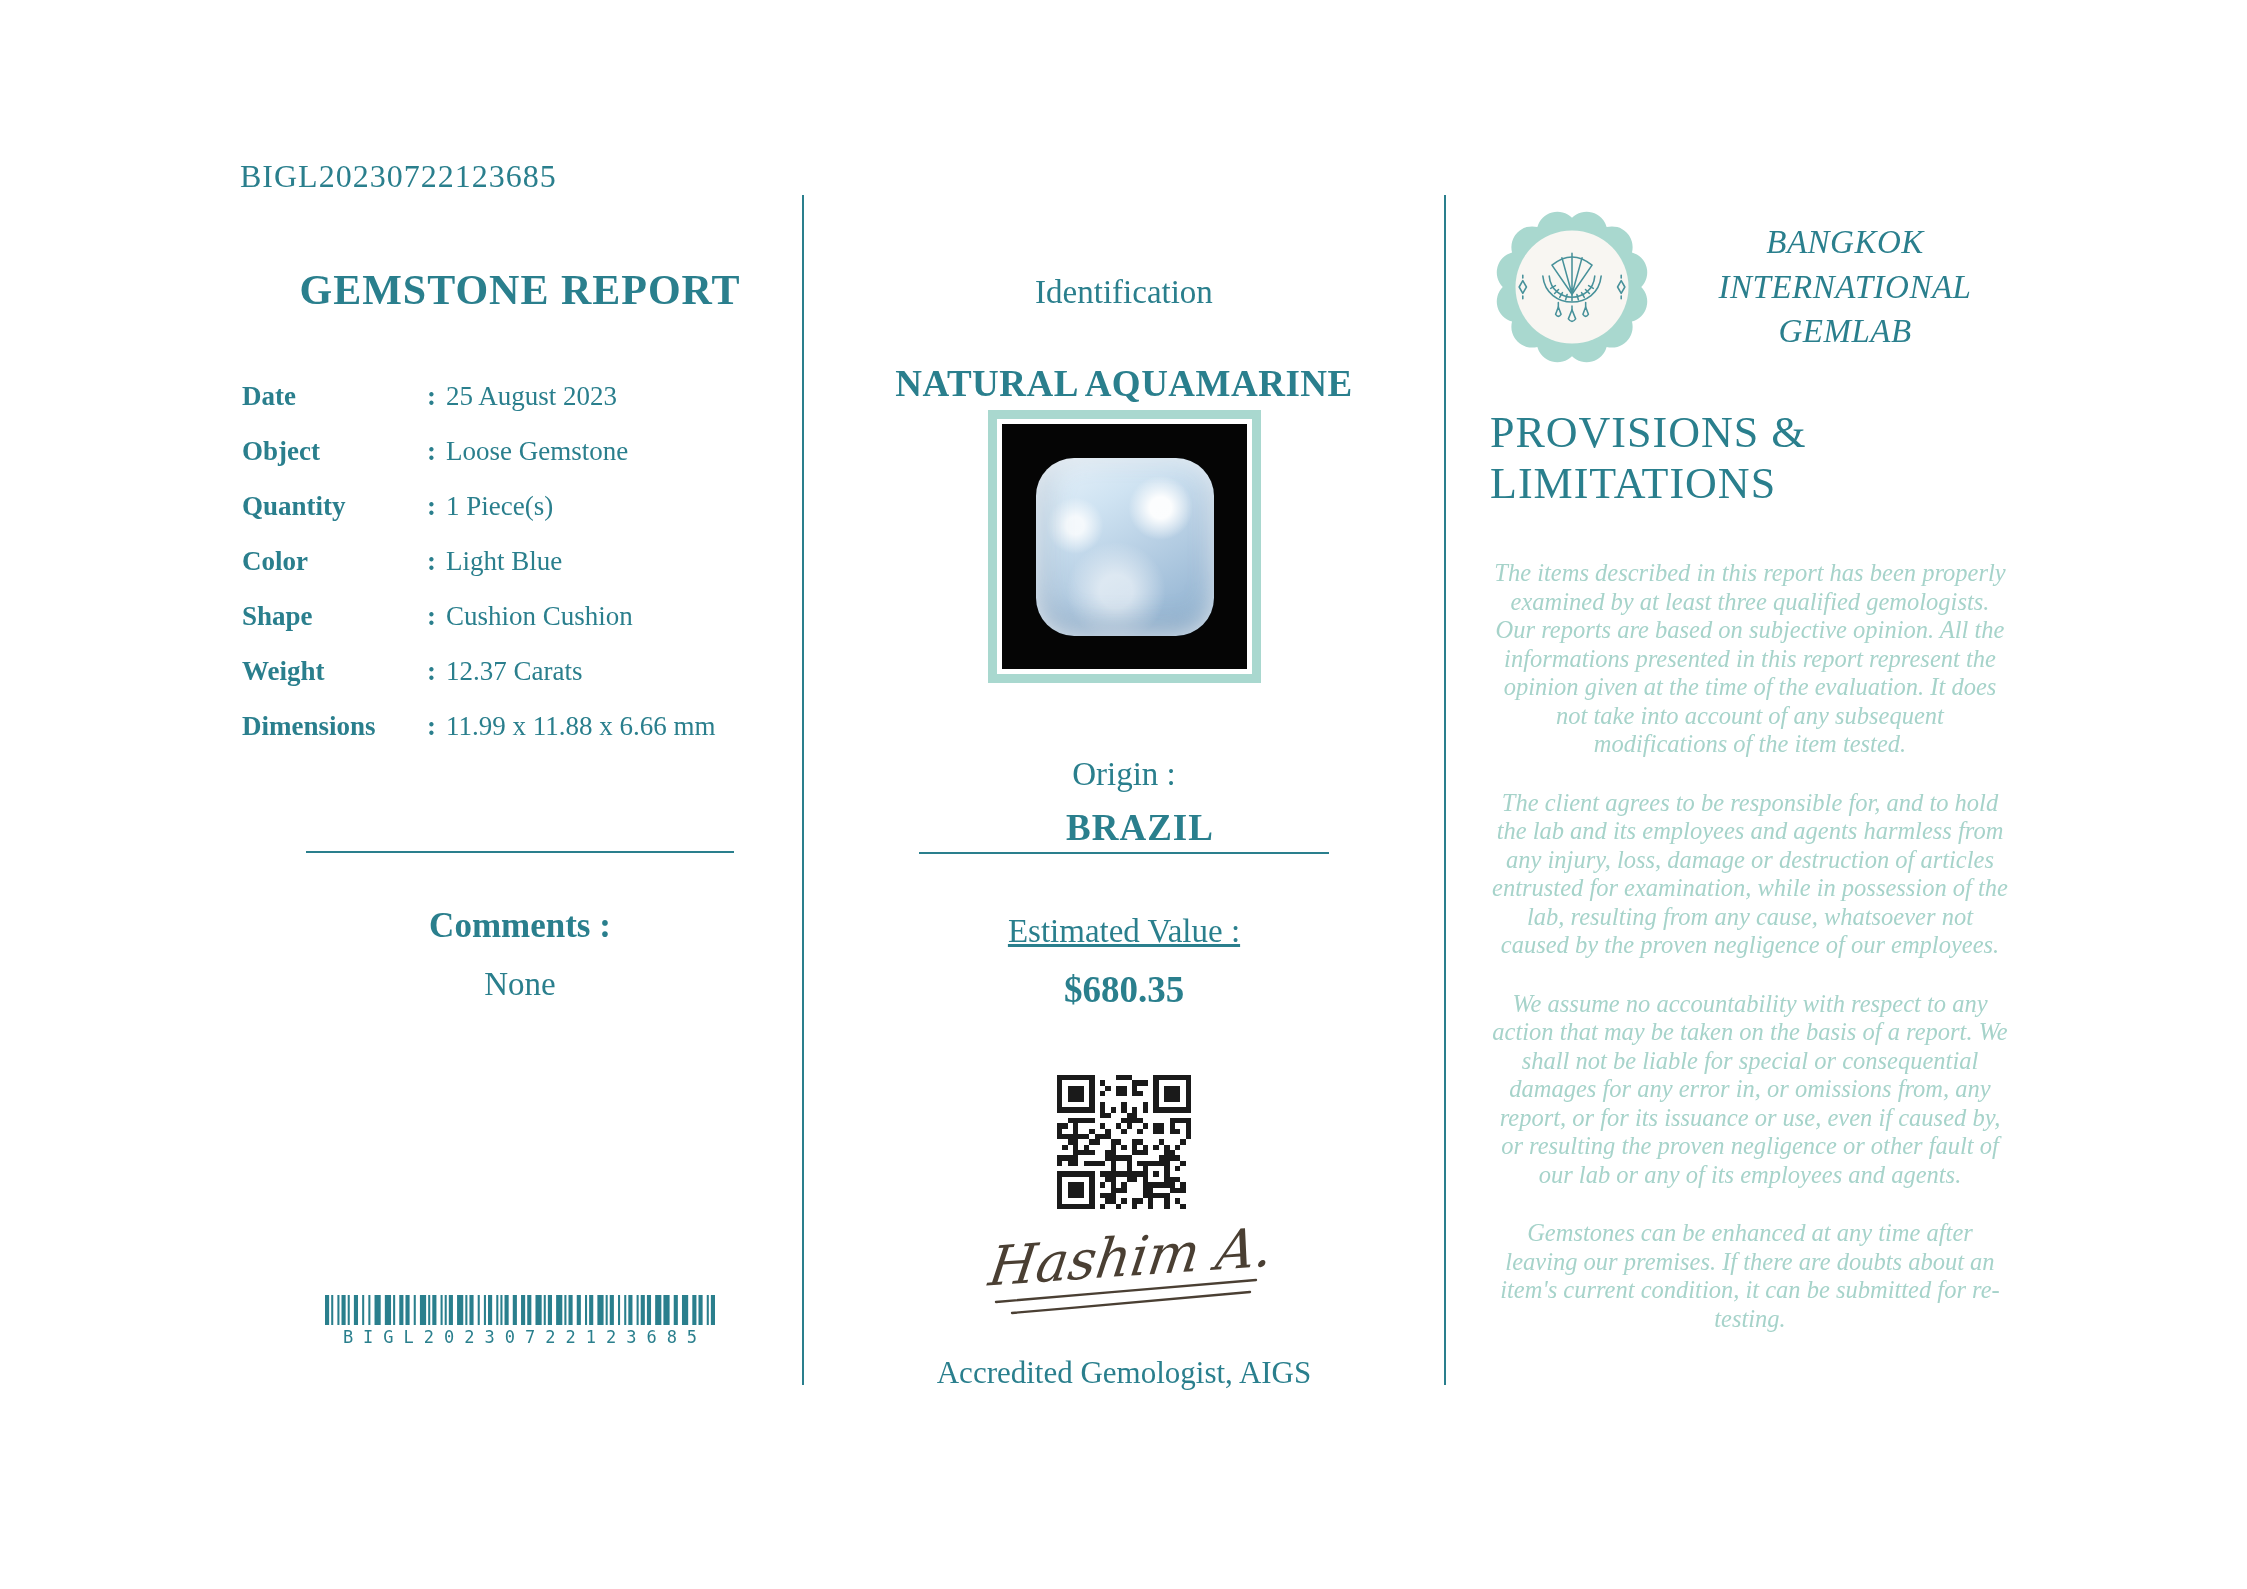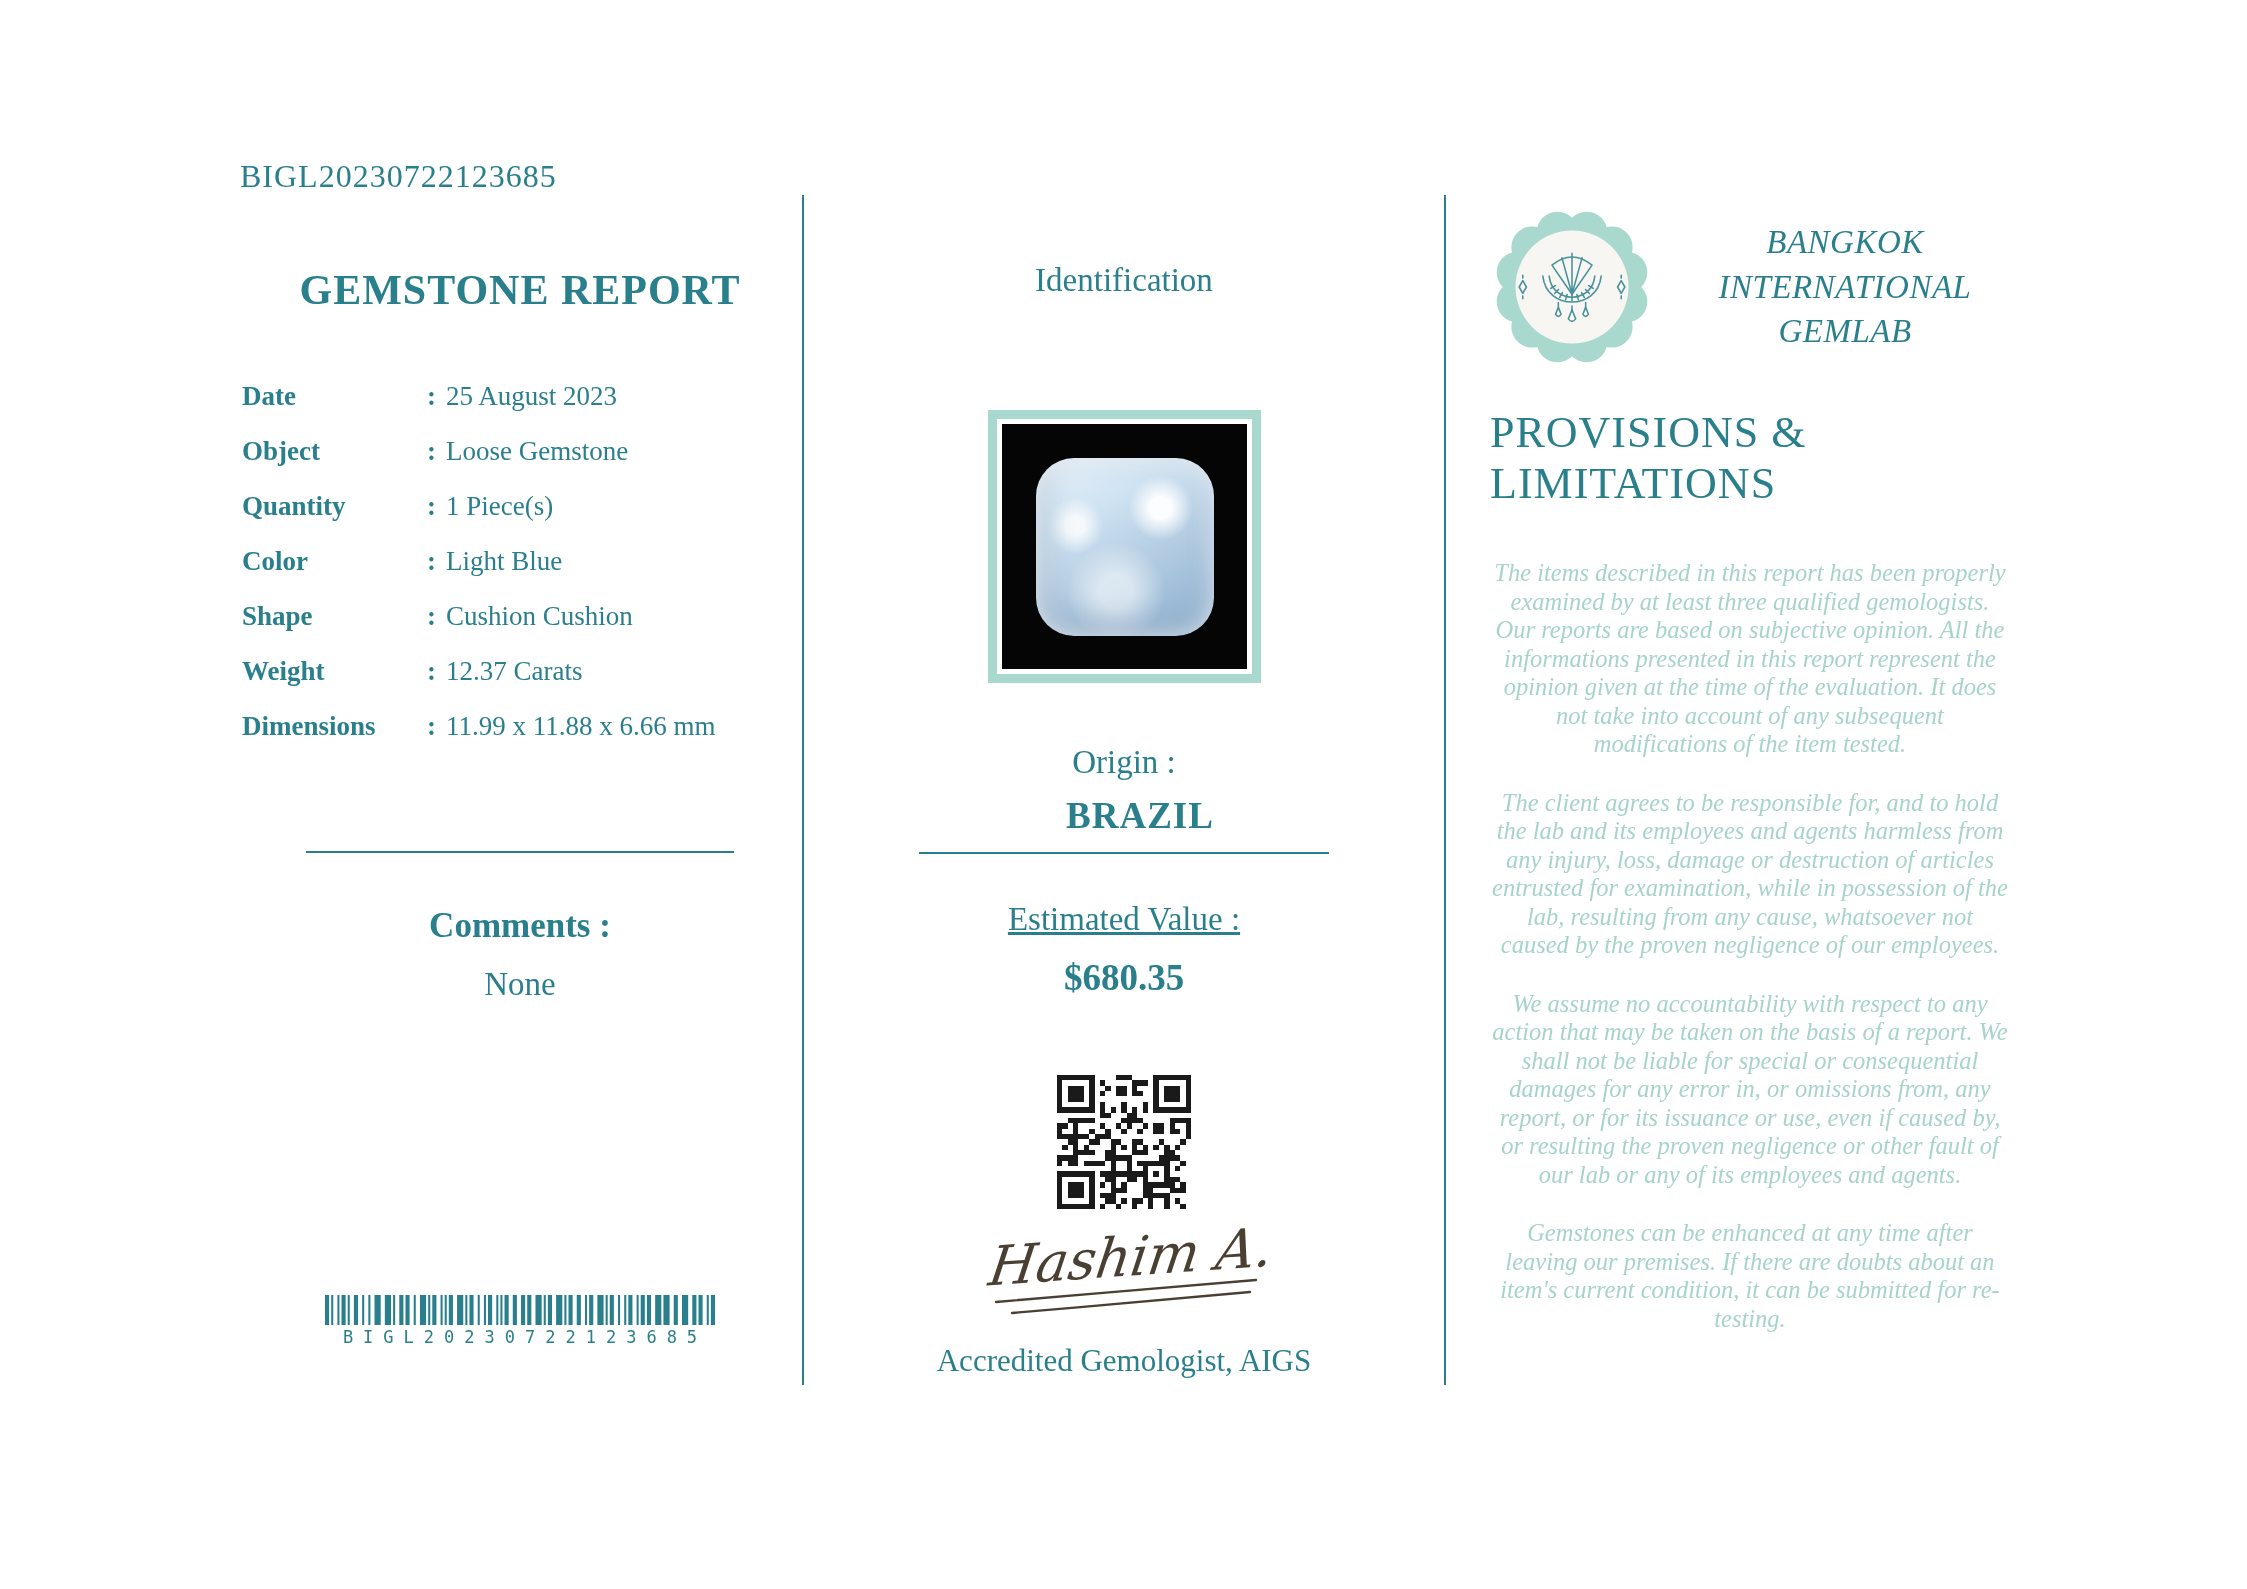--- a/index.html
+++ b/index.html
@@ -35,21 +35,21 @@
   #divider-left{top:851px;left:66px;width:428px;}
   .comments-label{position:absolute;top:906px;width:100%;text-align:center;font-size:35px;font-weight:bold;}
   .comments-value{position:absolute;top:966px;width:100%;text-align:center;font-size:33px;}
   .barcode-wrap{position:absolute;top:1295px;left:85px;width:390px;}
   .barcode-wrap svg{display:block;}
   .barcode-wrap svg rect{fill:var(--teal);}
   .barcode-text{margin-top:2px;text-align:center;font-family:"DejaVu Sans Mono","Liberation Mono",monospace;font-size:17px;letter-spacing:10px;padding-left:10px;color:var(--teal);}
 
   
   .col-mid{position:absolute;left:803px;top:0;width:642px;height:1589px;}
-  .mid-center{position:absolute;width:100%;text-align:center;}
+  .mid-center{position:absolute;width:100%;text-align:center;margin-top:12px;}
   .ident-heading{top:262px;font-size:33px;}
   .gem-name{top:350px;font-size:37px;font-weight:bold;letter-spacing:0.5px;}
   .gem-frame{
     position:absolute;top:410px;left:185px;
     width:273px;height:273px;
     border:9px solid var(--mint);
     background:#ffffff;
     padding:5px;
   }
   .gem-bg{width:245px;height:245px;background:#050505;display:flex;align-items:center;justify-content:center;}
@@ -208,20 +208,21 @@
           <rect x="181" y="0" width="2" height="30"></rect>
           <rect x="185" y="0" width="1" height="30"></rect>
           <rect x="187" y="0" width="2" height="30"></rect>
         </svg>
       <div class="barcode-text">BIGL20230722123685</div>
     </div>
   </div>
 
   <div class="col-mid">
     <div class="mid-center ident-heading">Identification</div>
+    <div class="mid-center gem-name">NATURAL AQUAMARINE</div>
 
     <div class="gem-frame">
       <div class="gem-bg">
         <div class="gem-stone"></div>
       </div>
     </div>
 
     <div class="mid-center origin-label">Origin :</div>
     <div class="mid-center origin-value">BRAZIL</div>
     <div class="h-divider" id="divider-mid"></div>

